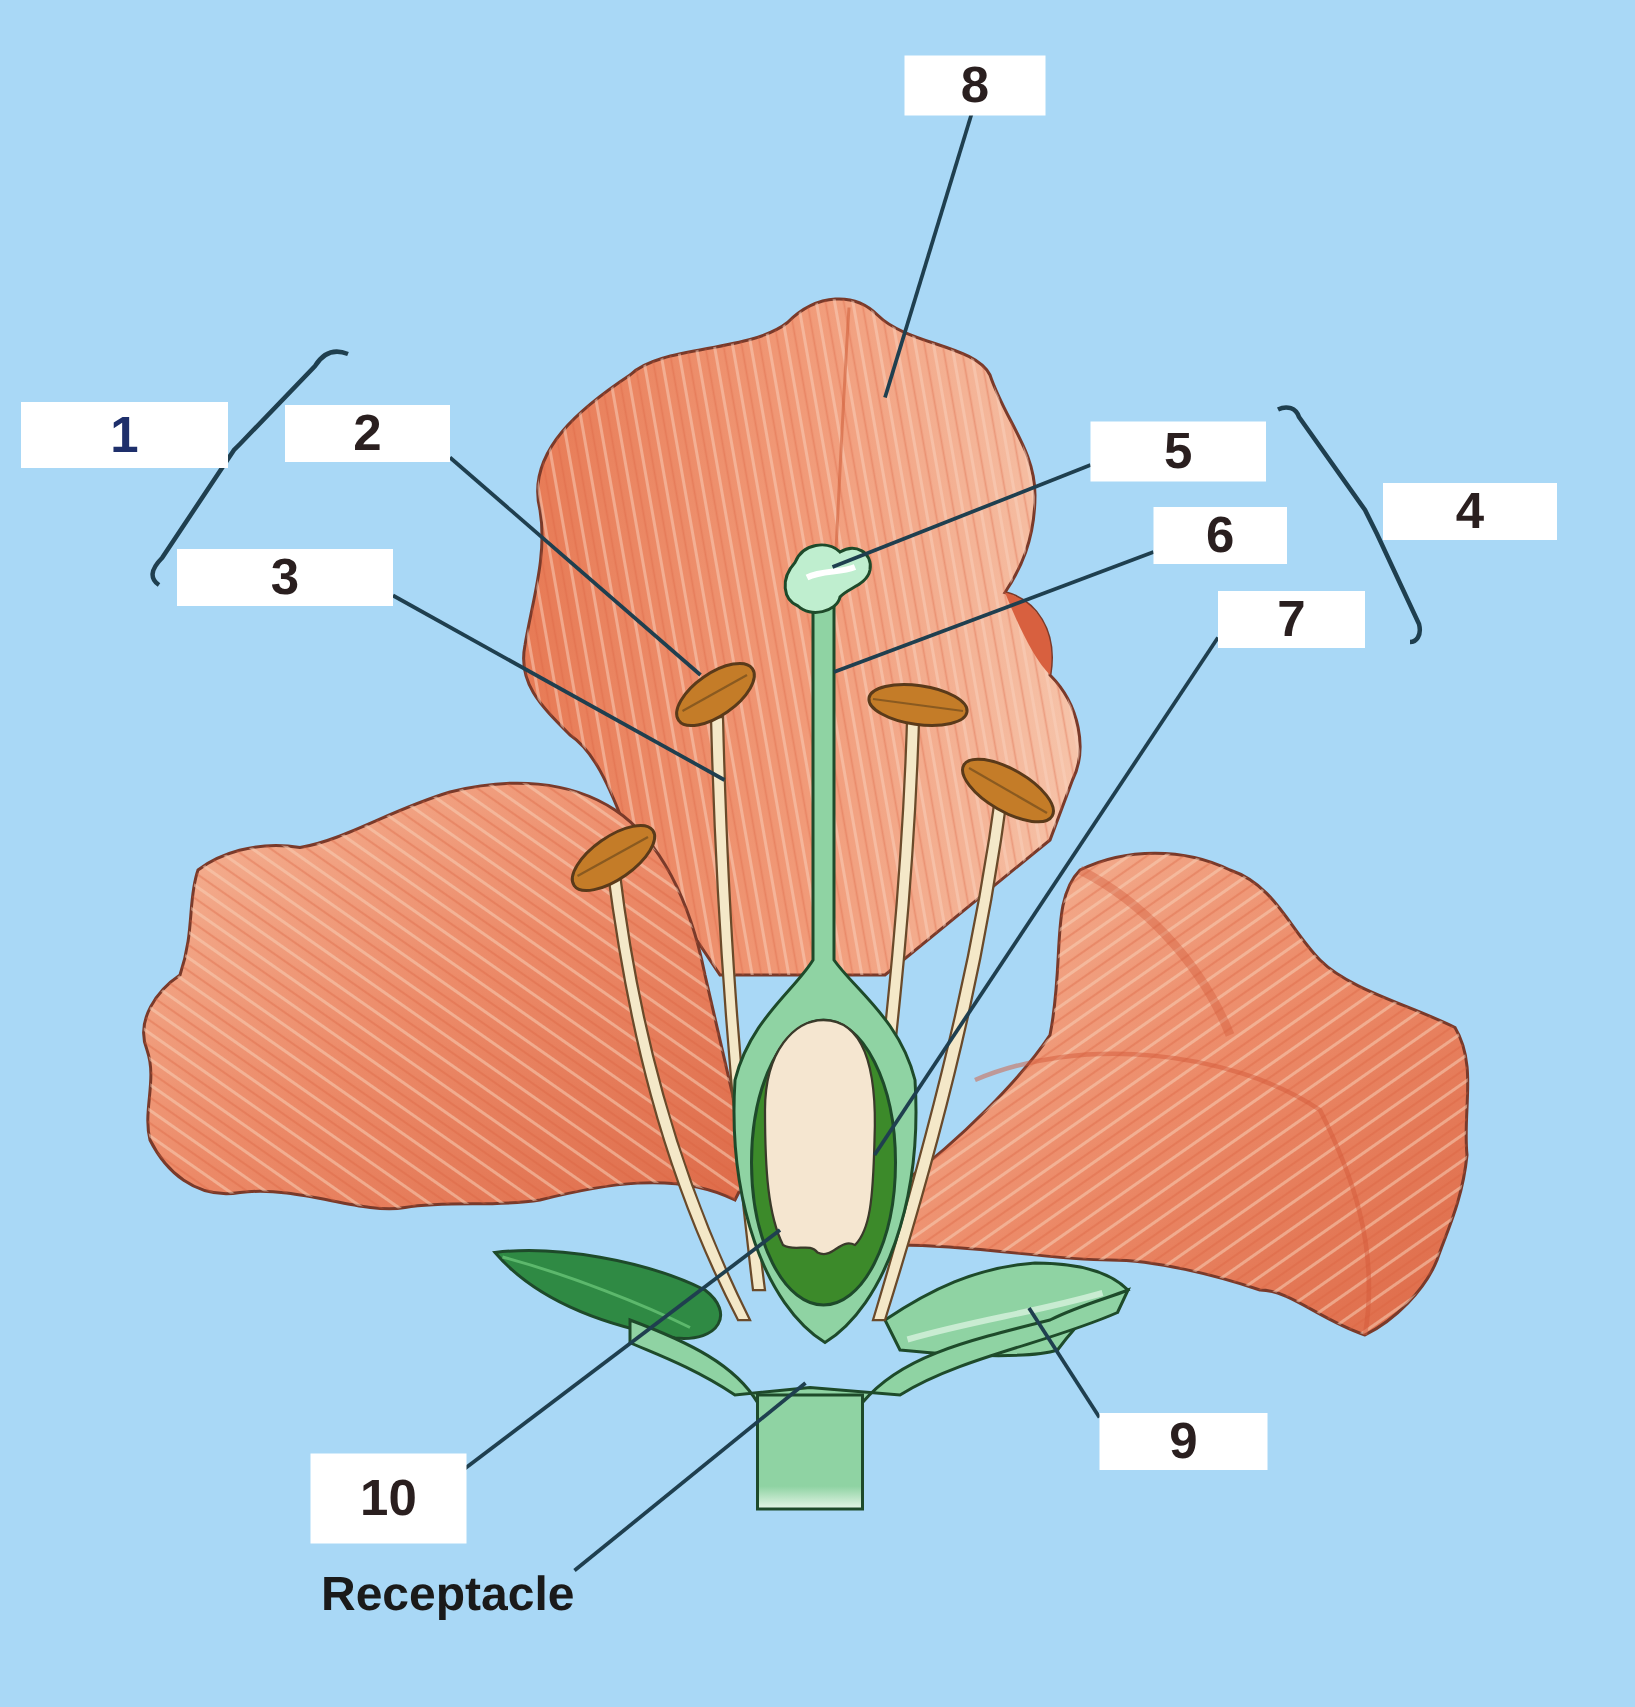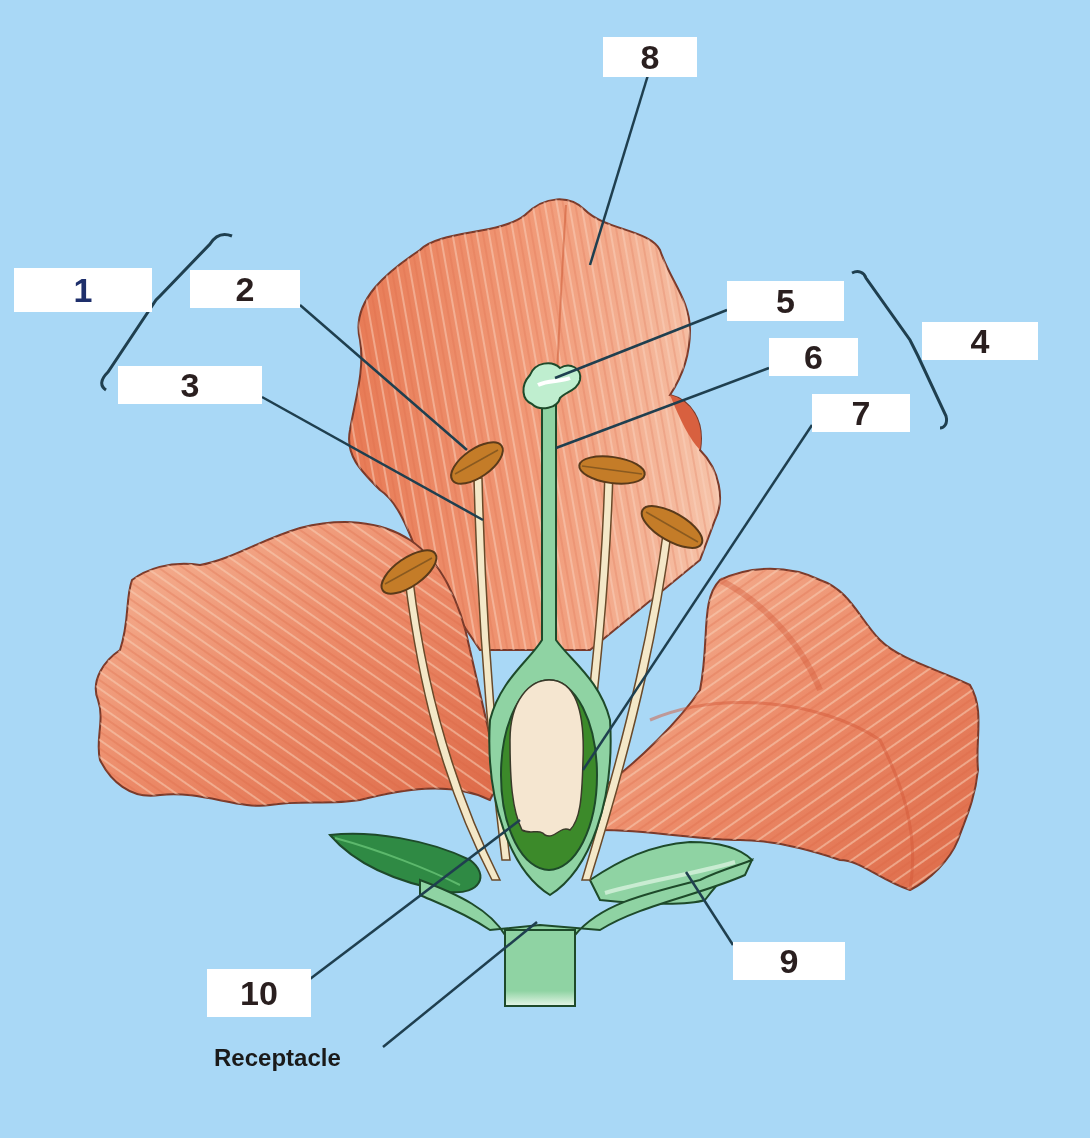--- a/index.html
+++ b/index.html
@@ -2,21 +2,21 @@
 <html><head>
 <meta charset="utf-8">
 <style>
   html, body { margin:0; padding:0; }
   body { width:1090px; height:1138px; background:#a9d8f6; position:relative; overflow:hidden;
          font-family:"Liberation Sans", sans-serif; }
   #diagram { position:absolute; left:0; top:0; width:1090px; height:1138px; }
   .label-box { position:absolute; background:#ffffff; display:flex; align-items:center; justify-content:center;
                font-family:"Liberation Sans", sans-serif; font-weight:bold; font-size:34px; color:#2a1f1f; }
   .label-box.blue { color:#1e2f6b; }
-  .caption { position:absolute; font-family:"Liberation Sans", sans-serif; font-weight:bold; font-size:24px; color:#1a1a1a; }
+  .caption { position:absolute; font-family:"Liberation Sans", sans-serif; font-weight:bold; font-size:32px; color:#1a1a1a; }
 </style>
 </head>
 <body>
 
 <div id="diagram">
   <svg width="1090" height="1138" viewBox="0 0 1090 1138">
     <defs>
       <linearGradient id="petalGrad" x1="0" y1="0" x2="1" y2="1">
         <stop offset="0" stop-color="#f6b89a"></stop>
         <stop offset="0.5" stop-color="#ec8a68"></stop>
@@ -147,18 +147,18 @@
     </div>
   <div class="label-box" style="left:812px;top:394px;width:98px;height:38px;">
       <span>7</span>
     </div>
   <div class="label-box" style="left:603px;top:37px;width:94px;height:40px;">
       <span>8</span>
     </div>
   <div class="label-box" style="left:733px;top:942px;width:112px;height:38px;">
       <span>9</span>
     </div>
-  <div class="label-box" style="left:207px;top:969px;width:104px;height:48px;">
+  <div class="label-box" style="left:207px;top:969px;width:104px;height:60px;">
       <span>10</span>
     </div>
 
   <div class="caption" style="left:214px;top:1044px;">Receptacle</div>
 </div>
 
 </body></html>

